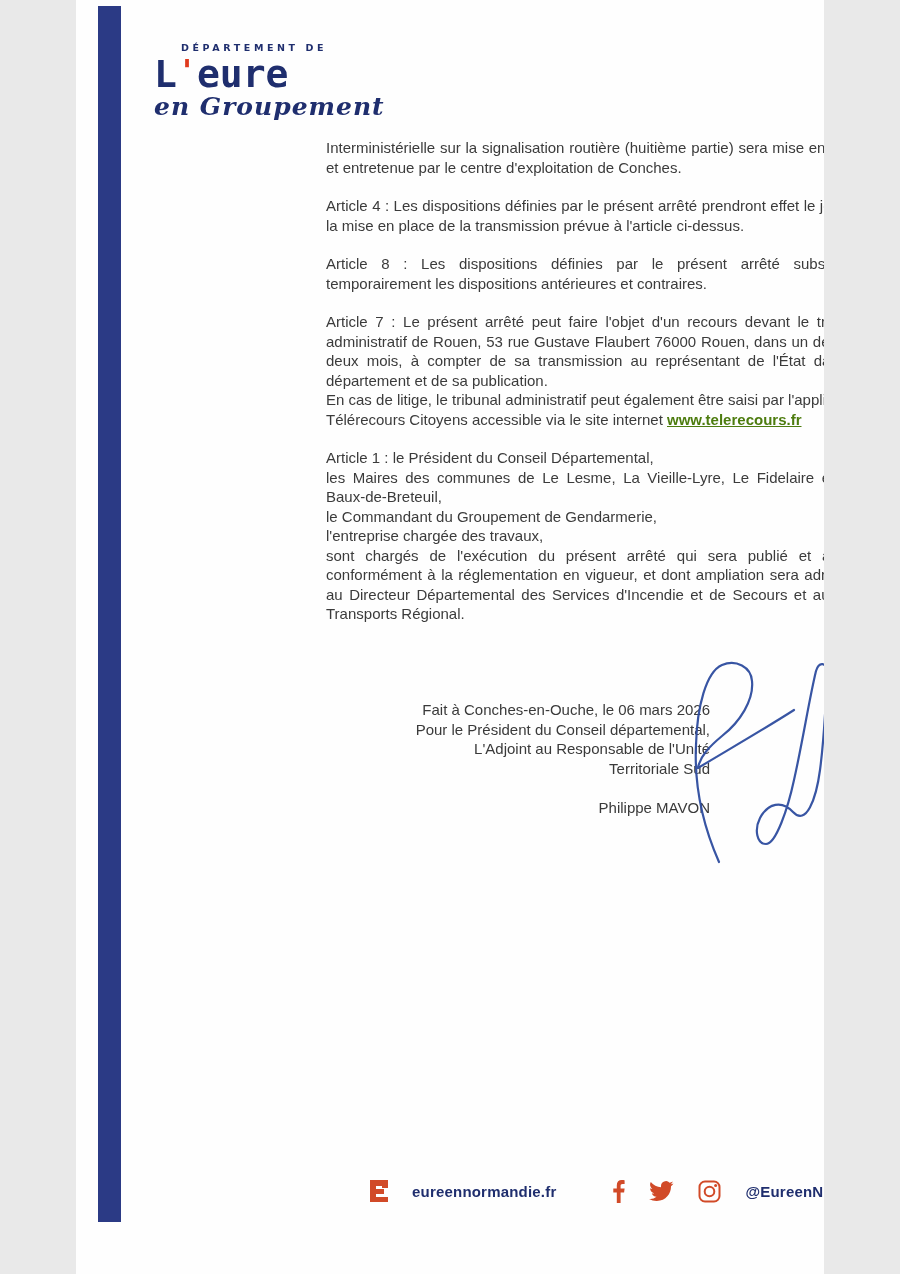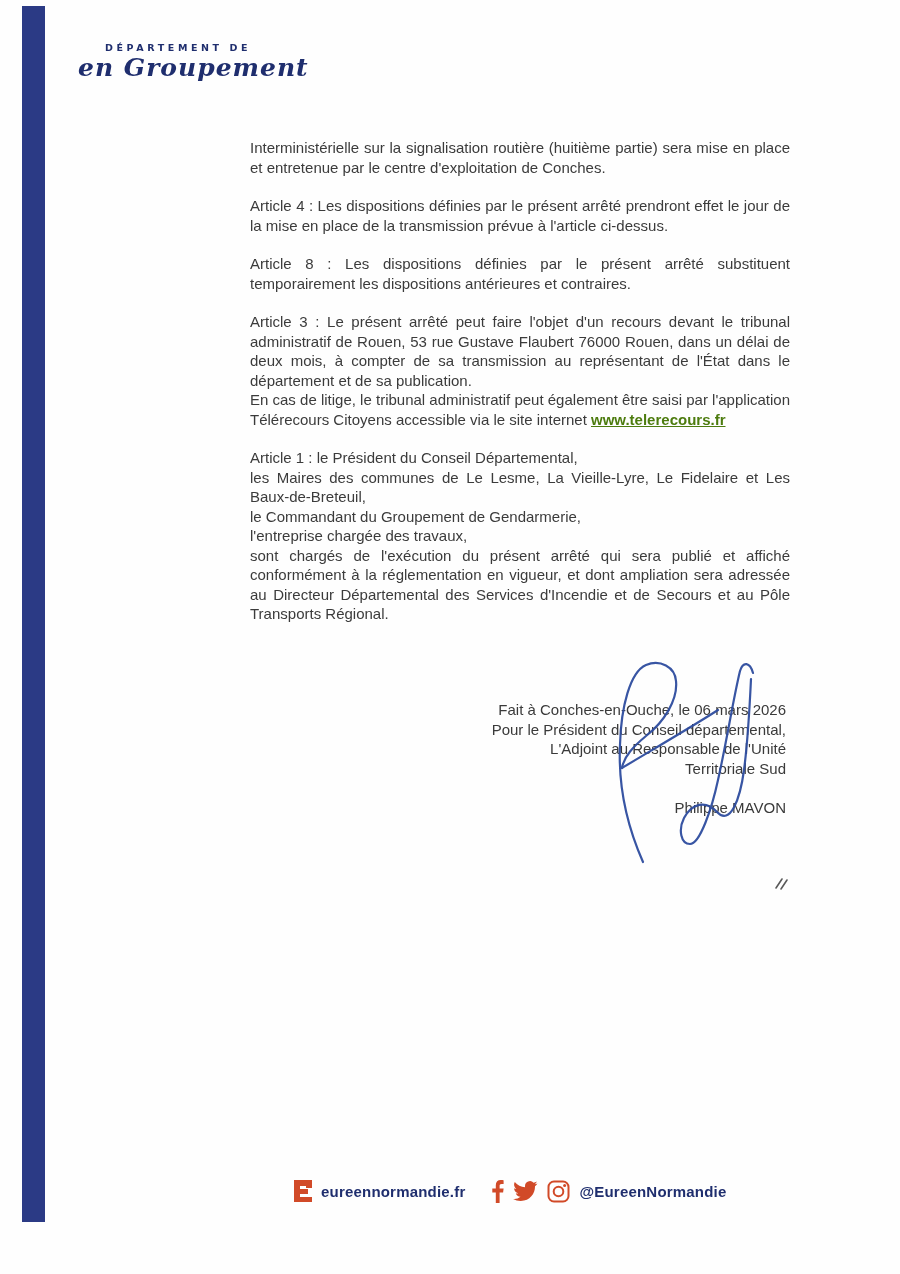--- a/index.html
+++ b/index.html
@@ -1,17 +1,17 @@
 <!DOCTYPE html>
 <html lang="fr"><head>
 <meta charset="utf-8">
 <style>
   html,body { margin:0; padding:0; background:#e9e9e9; }
   .page {
-    position:relative; width:900px; height:1274px; margin:0 auto;
+    position:relative; width:748px; height:1274px; margin:0 auto;
     background:#fefefe; overflow:hidden;
     font-family:"Liberation Sans", sans-serif; color:#3a3a3a;
   }
   
   .side-bar { position:absolute; left:22px; top:6px; width:23px; height:1216px; background:#2b3a85; }
 
   
   .logo { position:absolute; left:78px; top:42px; }
   .logo-dept {
     margin-left:27px; font-size:9.5px; font-weight:bold; letter-spacing:3.6px;
@@ -42,43 +42,44 @@
     position:absolute; top:700px; right:114px; text-align:right;
     font-size:15px; line-height:19.5px; color:#3a3a3a;
   }
   .sig-gap { height:20px; }
   .sig-ink { position:absolute; left:590px; top:650px; pointer-events:none; }
   .pen-mark { position:absolute; left:770px; top:872px; }
 
   
   .footer {
     position:absolute; left:293px; top:1176px; height:30px;
-    display:flex; align-items:center; gap:9px;
+    display:flex; align-items:center; gap:24px;
   }
   .footer-text { font-size:15px; font-weight:bold; color:#1f2e6e; letter-spacing:0.2px; }
   .footer-sep { width:8px; }
   .f-icon { display:flex; align-items:center; }
 </style>
 </head>
 <body>
 
 <div class="page">
 
   <div class="side-bar"></div>
 
   <div class="logo">
     <div class="logo-dept">DÉPARTEMENT DE</div>
+    <div class="logo-name"><span>L</span><span class="apos">'</span><span>eure</span></div>
     <div class="logo-sub">en Groupement</div>
   </div>
 
   <div class="doc">
     <p><b></b><span class="ptext">Interministérielle sur la signalisation routière (huitième partie) sera mise en place et entretenue par le centre d'exploitation de Conches.</span></p>
     <p><b>Article 4</b><span class="ptext"> : Les dispositions définies par le présent arrêté prendront effet le jour de la mise en place de la transmission prévue à l'article ci-dessus.</span></p>
     <p><b>Article 8</b><span class="ptext"> : Les dispositions définies par le présent arrêté substituent temporairement les dispositions antérieures et contraires.</span></p>
-    <p><b>Article 3</b><span class="ptext"> : Le présent arrêté peut faire l'objet d'un recours devant le tribunal administratif de Rouen, 53 rue Gustave Flaubert 76000 Rouen, dans un délai de deux mois, à compter de sa transmission au représentant de l'État dans le département et de sa publication.
+    <p><b>Article 7</b><span class="ptext"> : Le présent arrêté peut faire l'objet d'un recours devant le tribunal administratif de Rouen, 53 rue Gustave Flaubert 76000 Rouen, dans un délai de deux mois, à compter de sa transmission au représentant de l'État dans le département et de sa publication.
 En cas de litige, le tribunal administratif peut également être saisi par l'application Télérecours Citoyens accessible via le site internet </span><span class="doc-link">www.telerecours.fr</span></p>
     <p><b>Article 1</b><span class="ptext"> : le Président du Conseil Départemental,
 les Maires des communes de Le Lesme, La Vieille-Lyre, Le Fidelaire et Les Baux-de-Breteuil,
 le Commandant du Groupement de Gendarmerie,
 l'entreprise chargée des travaux,
 sont chargés de l'exécution du présent arrêté qui sera publié et affiché conformément à la réglementation en vigueur, et dont ampliation sera adressée au Directeur Départemental des Services d'Incendie et de Secours et au Pôle Transports Régional.</span></p>
   </div>
 
   <div class="sig">
     <div>Fait à Conches-en-Ouche, le 06 mars 2026</div>

